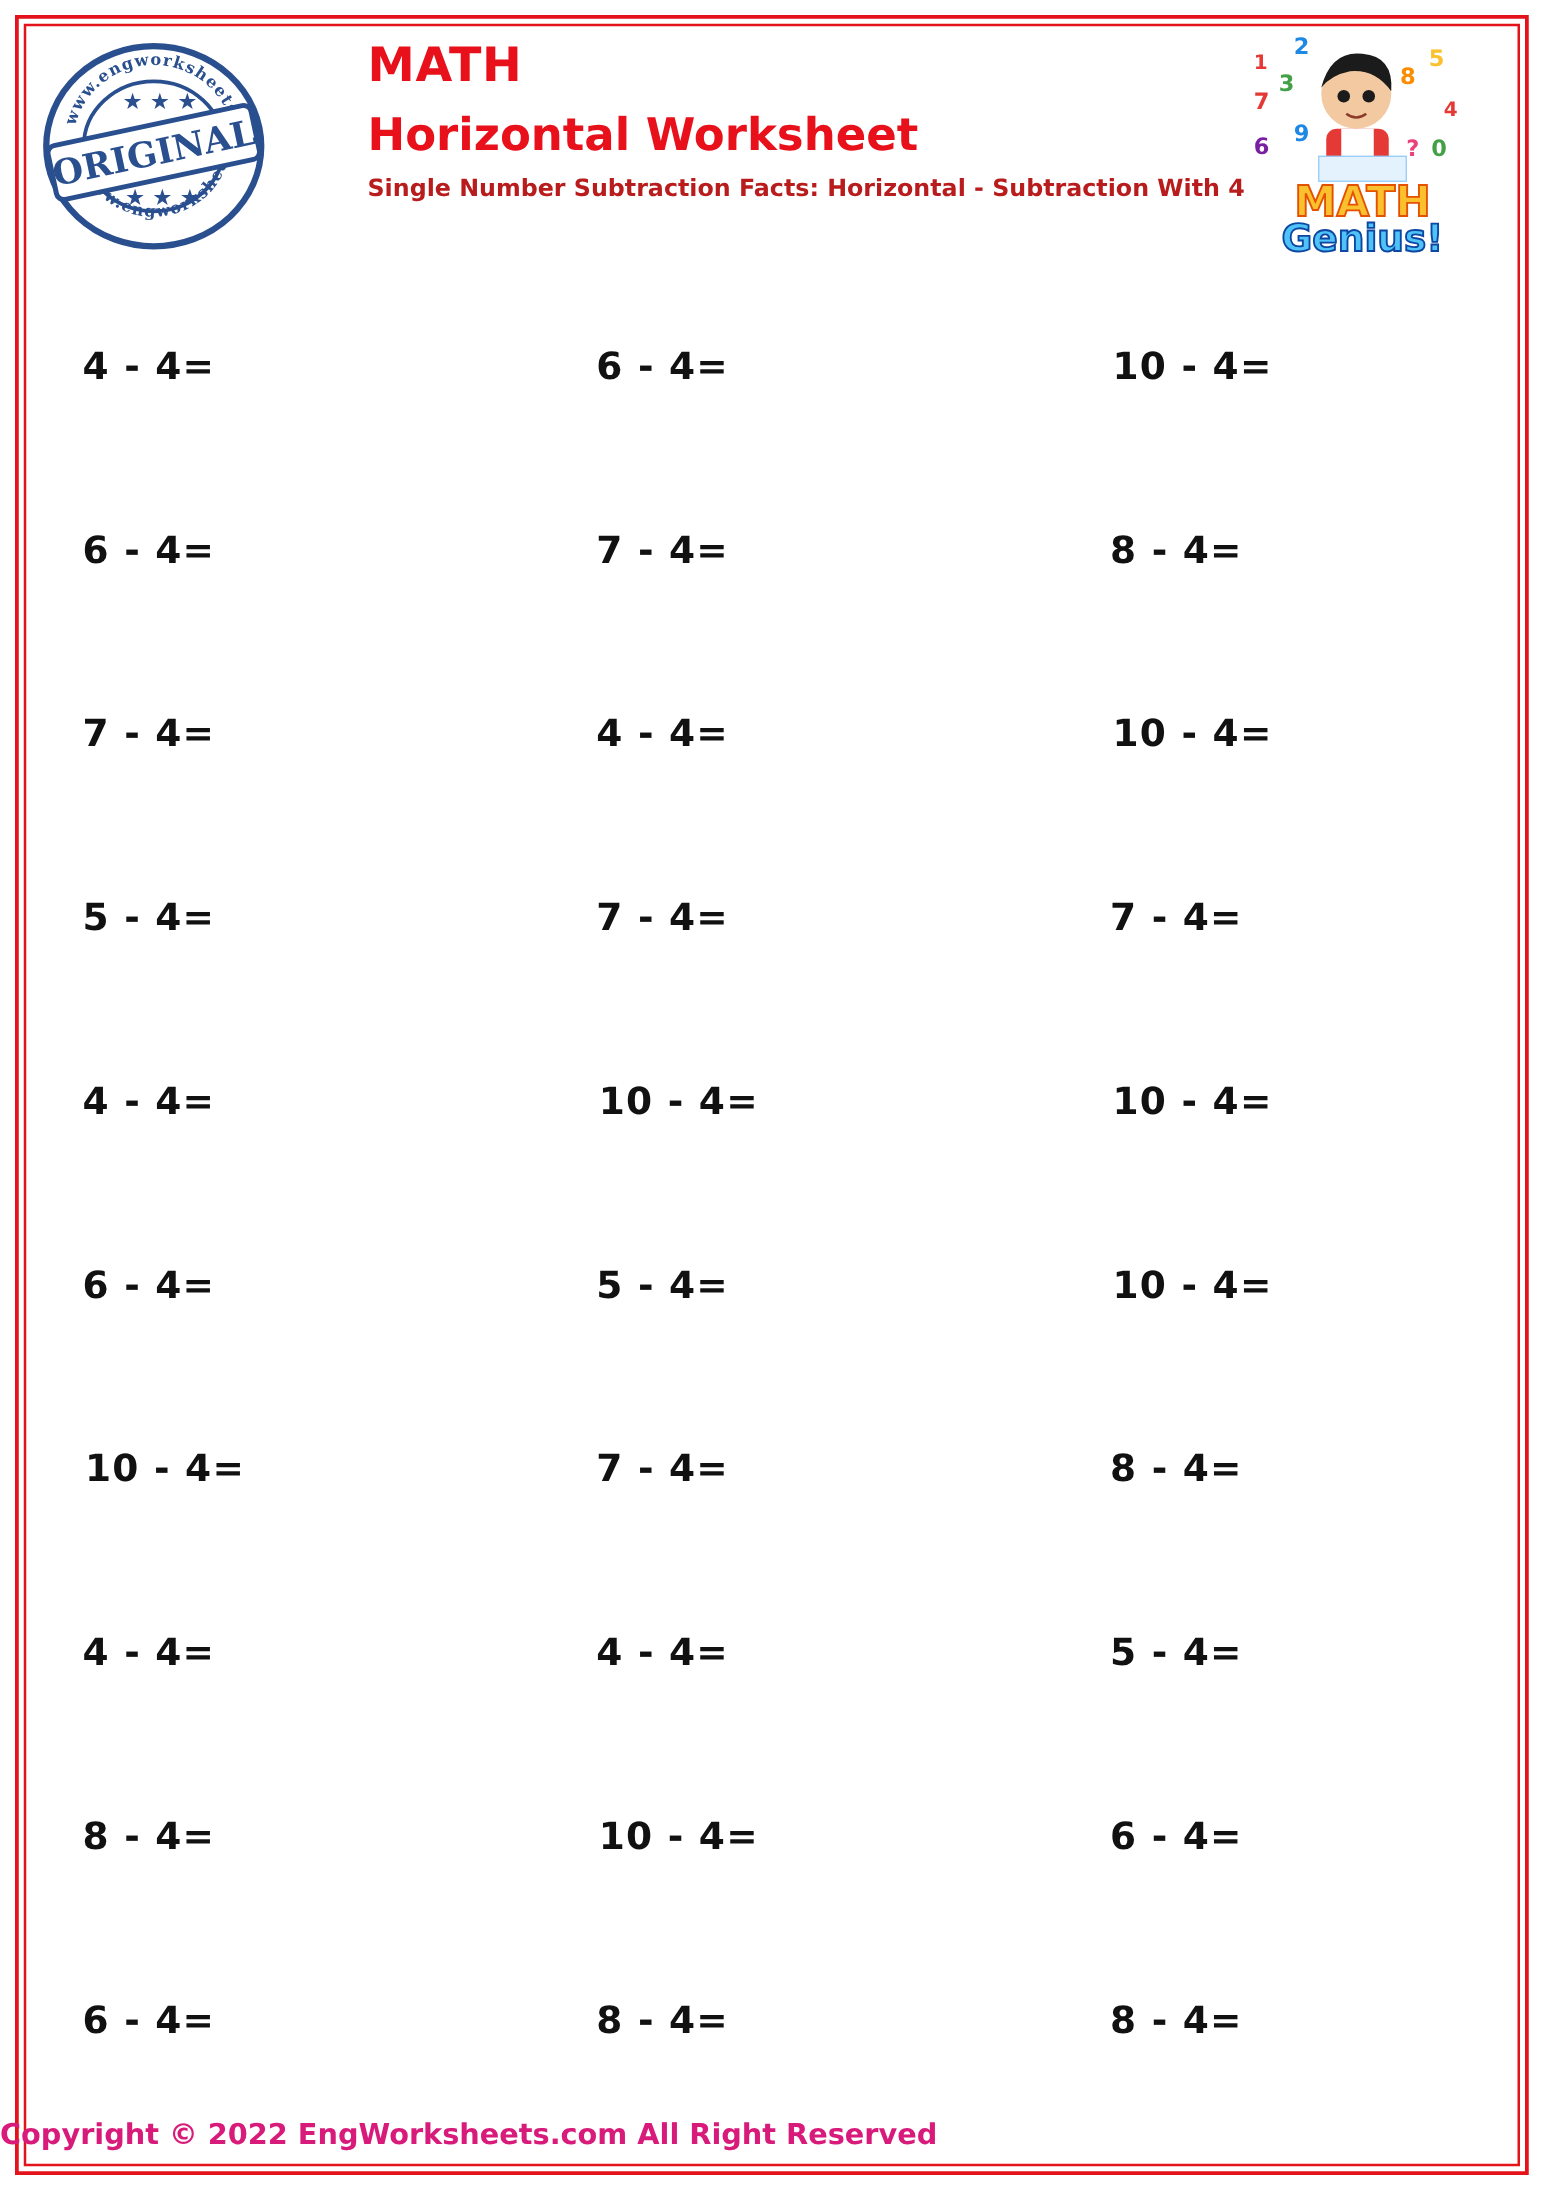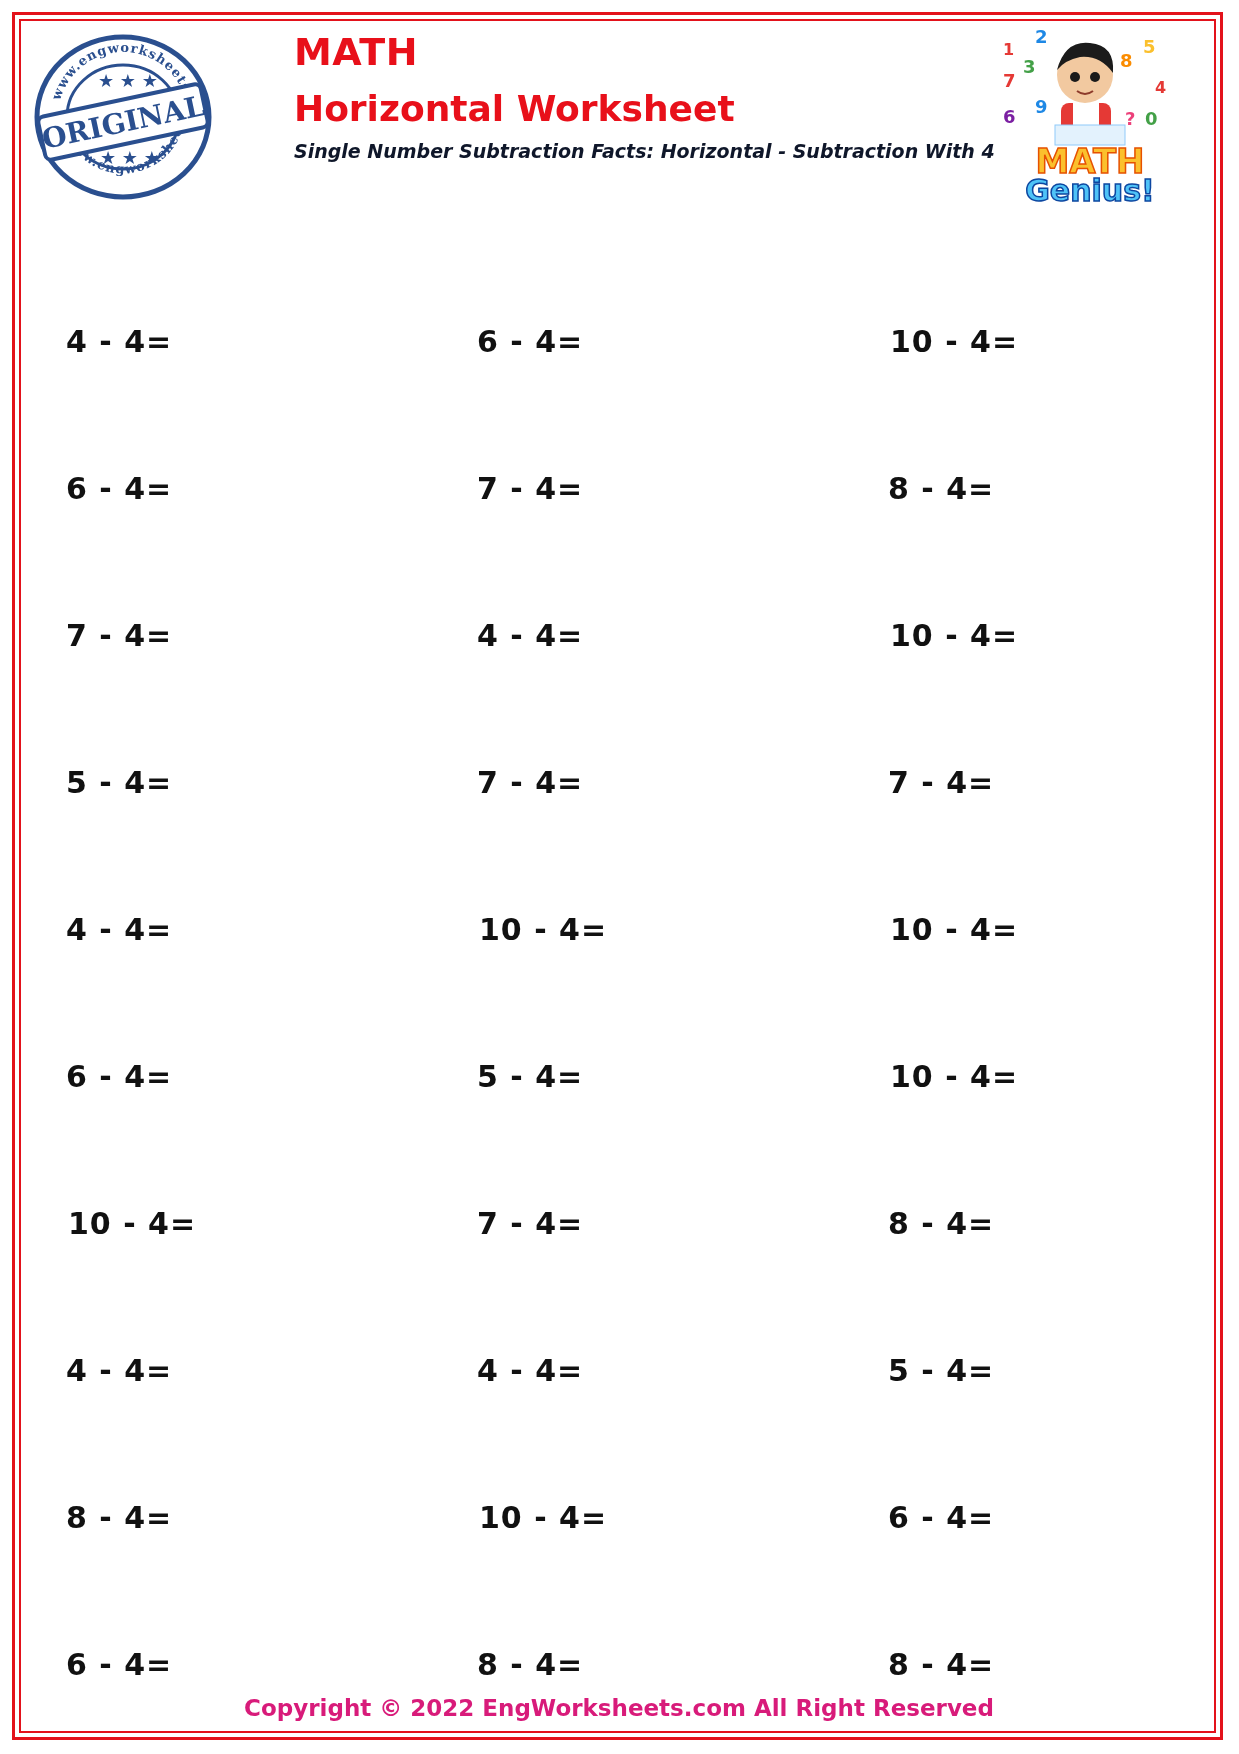--- a/index.html
+++ b/index.html
@@ -2,24 +2,24 @@
 <html><head>
   <meta charset="utf-8">
   <style>
     html, body { margin: 0; padding: 0; background: #ffffff; }
     body { width: 1239px; height: 1754px; position: relative; overflow: hidden; font-family: "DejaVu Sans", sans-serif; }
     .frame-outer { position: absolute; left: 12px; top: 12px; width: 1211px; height: 1728px; border: 3px solid #e3121b; box-sizing: border-box; }
     .frame-inner { position: absolute; left: 19px; top: 19px; width: 1197px; height: 1714px; border: 2px solid #e3121b; box-sizing: border-box; }
     .stamp { position: absolute; left: 28px; top: 22px; width: 190px; height: 190px; }
     .title-math { position: absolute; left: 294px; top: 30px; font-size: 38px; font-weight: bold; color: #e8101a; letter-spacing: 0.5px; }
     .title-main { position: absolute; left: 294px; top: 88px; font-size: 36px; font-weight: bold; color: #e8101a; }
-    .subtitle { position: absolute; left: 294px; top: 140px; font-size: 19px; font-weight: bold; color: #0f172a; white-space: nowrap; font-style: italic; }
+    .subtitle { position: absolute; left: 294px; top: 140px; font-size: 19px; font-weight: bold; color: #b91c1c; white-space: nowrap; }
     .mascot { position: absolute; left: 995px; top: 25px; width: 190px; height: 180px; }
-    .problem { position: absolute; font-size: 30px; font-weight: bold; color: #111; white-space: pre; letter-spacing: 1px; margin-top: 48px; }
-    .footer { position: absolute; left: 0; width: 1238px; top: 1695px; text-align: center; font-size: 23px; font-weight: bold; color: #d81b7a; }
+    .problem { position: absolute; font-size: 30px; font-weight: bold; color: #111; white-space: pre; letter-spacing: 1px; }
+    .footer { position: absolute; left: 0; width: 1238px; top: 1695px; text-align: left; font-size: 23px; font-weight: bold; color: #d81b7a; }
   </style>
 </head>
 <body>
 
 <div class="frame-outer"></div>
 <div class="frame-inner"></div>
 
 <svg class="stamp" viewBox="0 0 190 190">
   <defs>
     <path id="arcTop" d="M 30 95 A 65 65 0 0 1 160 95"></path>

